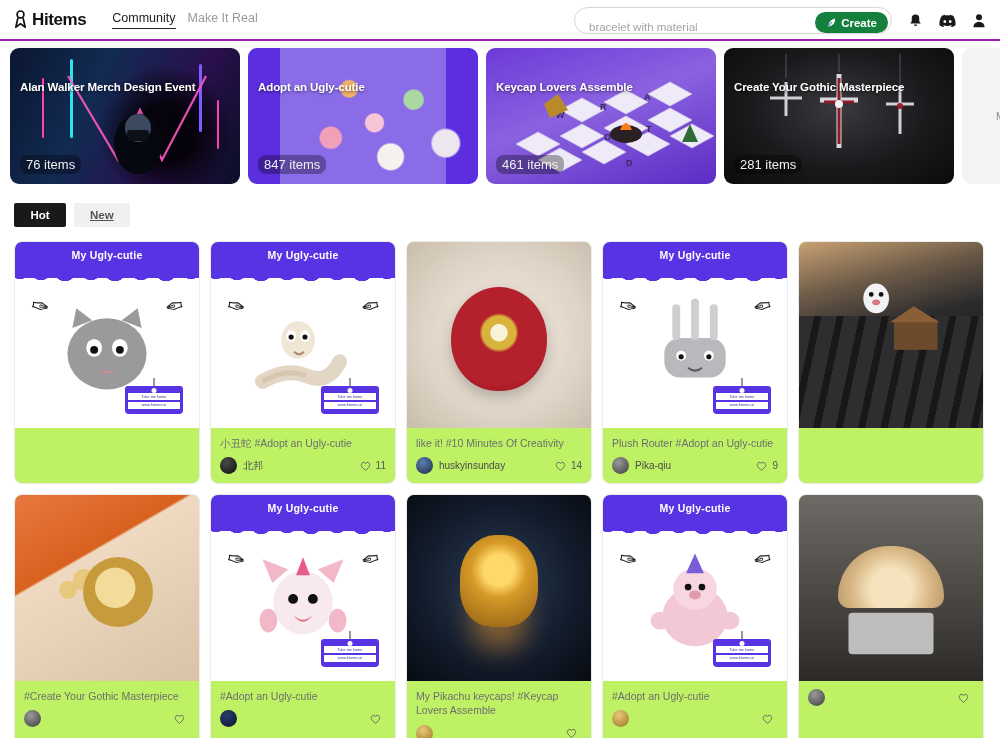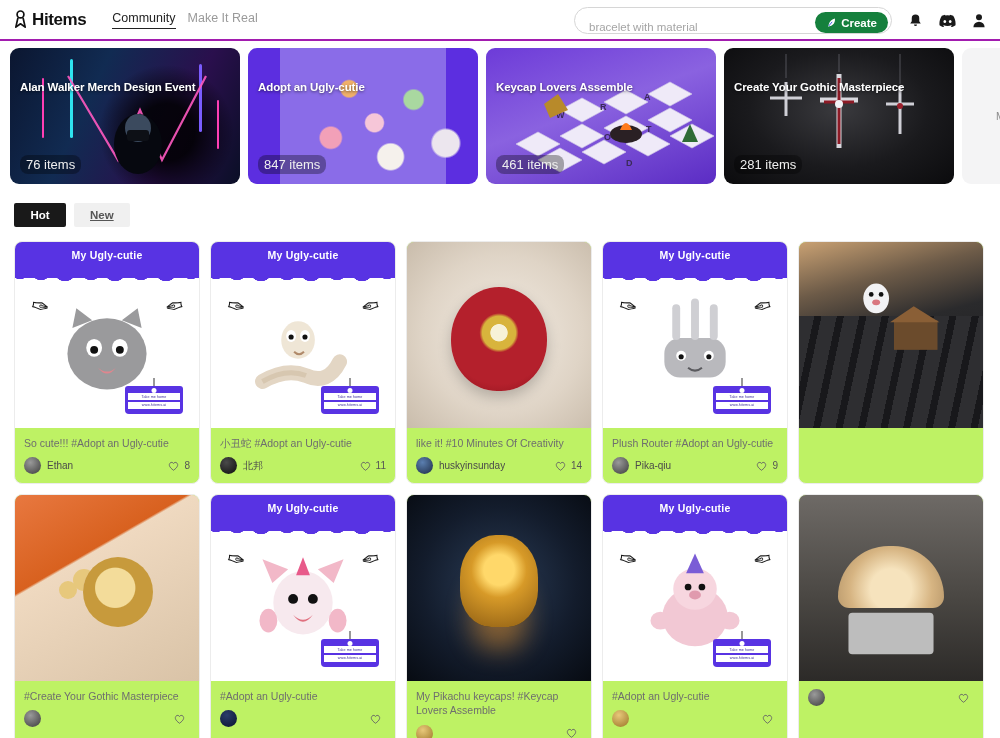--- a/index.html
+++ b/index.html
@@ -393,35 +393,20 @@
       </svg>
       <div class="tag">
         <div class="tag-string"></div>
         <div class="tag-body">
           <div class="tag-hole"></div>
           <div class="tag-line">Take me home</div>
           <div class="tag-line">www.hitems.ai</div>
         </div>
       </div>
     </div>
-    <div class="card-meta">
-      <div class="card-title">So cute!!! #Adopt an Ugly-cutie</div>
-      <div class="card-foot">
-        <div class="author">
-          <div class="avatar"></div>
-          <span class="author-name">Ethan</span>
-        </div>
-        <div class="likes">
-          <svg width="11" height="10" viewBox="0 0 18 16">
-            <path d="M9 15 C2 10 1 6 3.2 3.4 C5.2 1 8 2 9 4 C10 2 12.8 1 14.8 3.4 C17 6 16 10 9 15z" fill="none" stroke="#666" stroke-width="1.5"></path>
-          </svg>
-          <span>8</span>
-        </div>
-      </div>
-    </div>
   </div>
 
   <div class="card">
     <div class="card-art">
       <div class="ugly-frame"></div>
       <div class="ugly-band">
           <span class="ugly-band-label">My Ugly-cutie</span>
         </div>
       <div class="scallop"></div>
       <div class="swirl l">✑</div>

